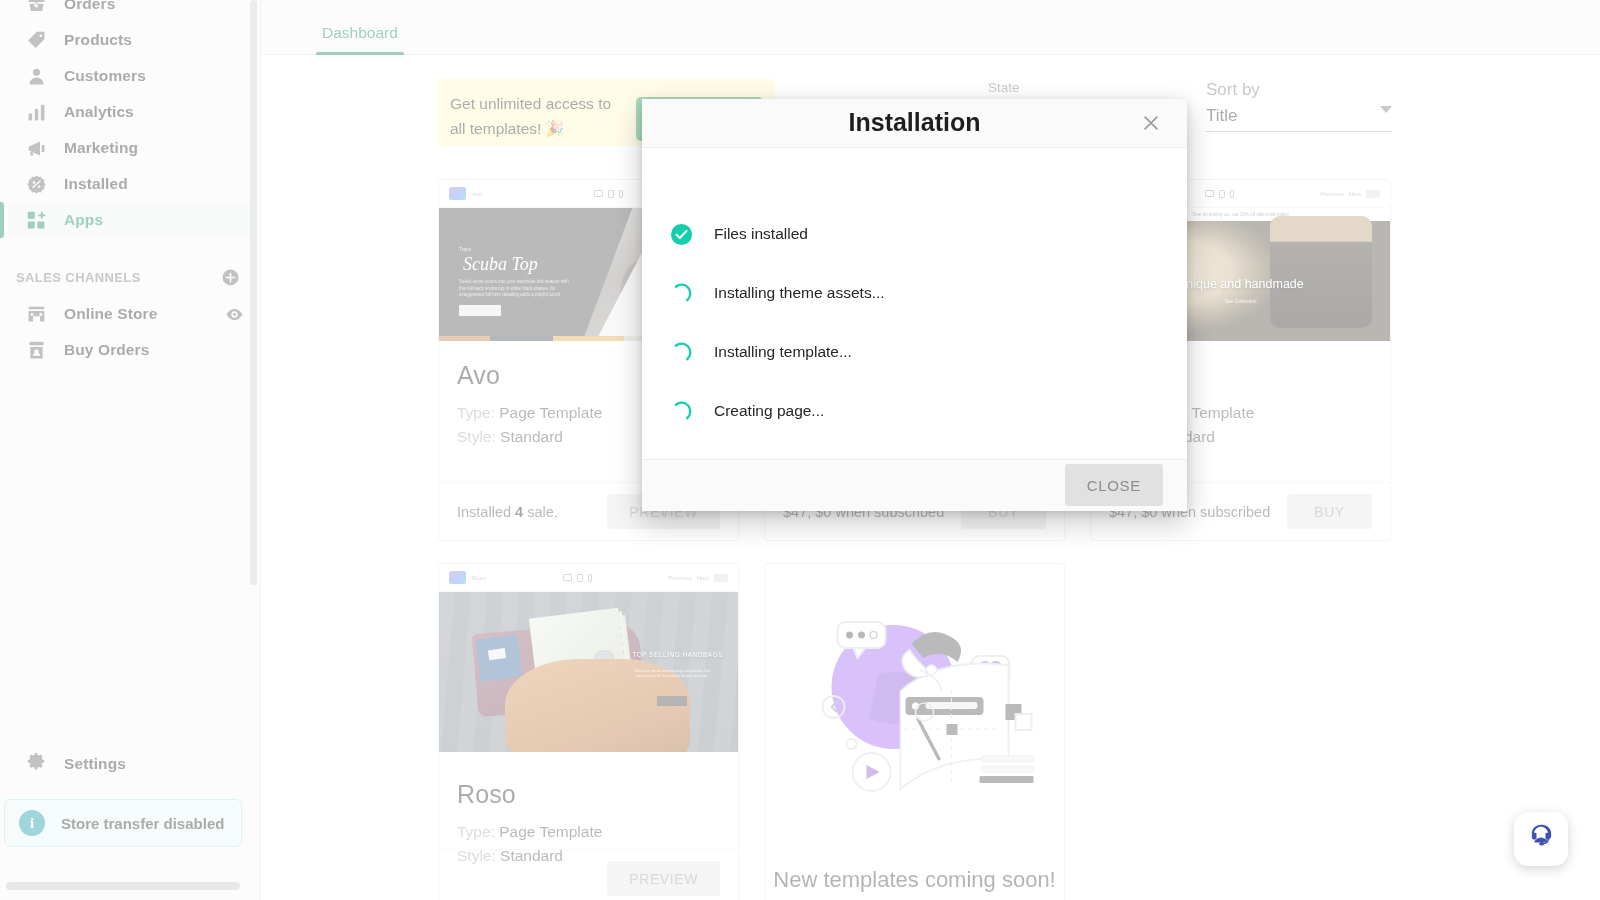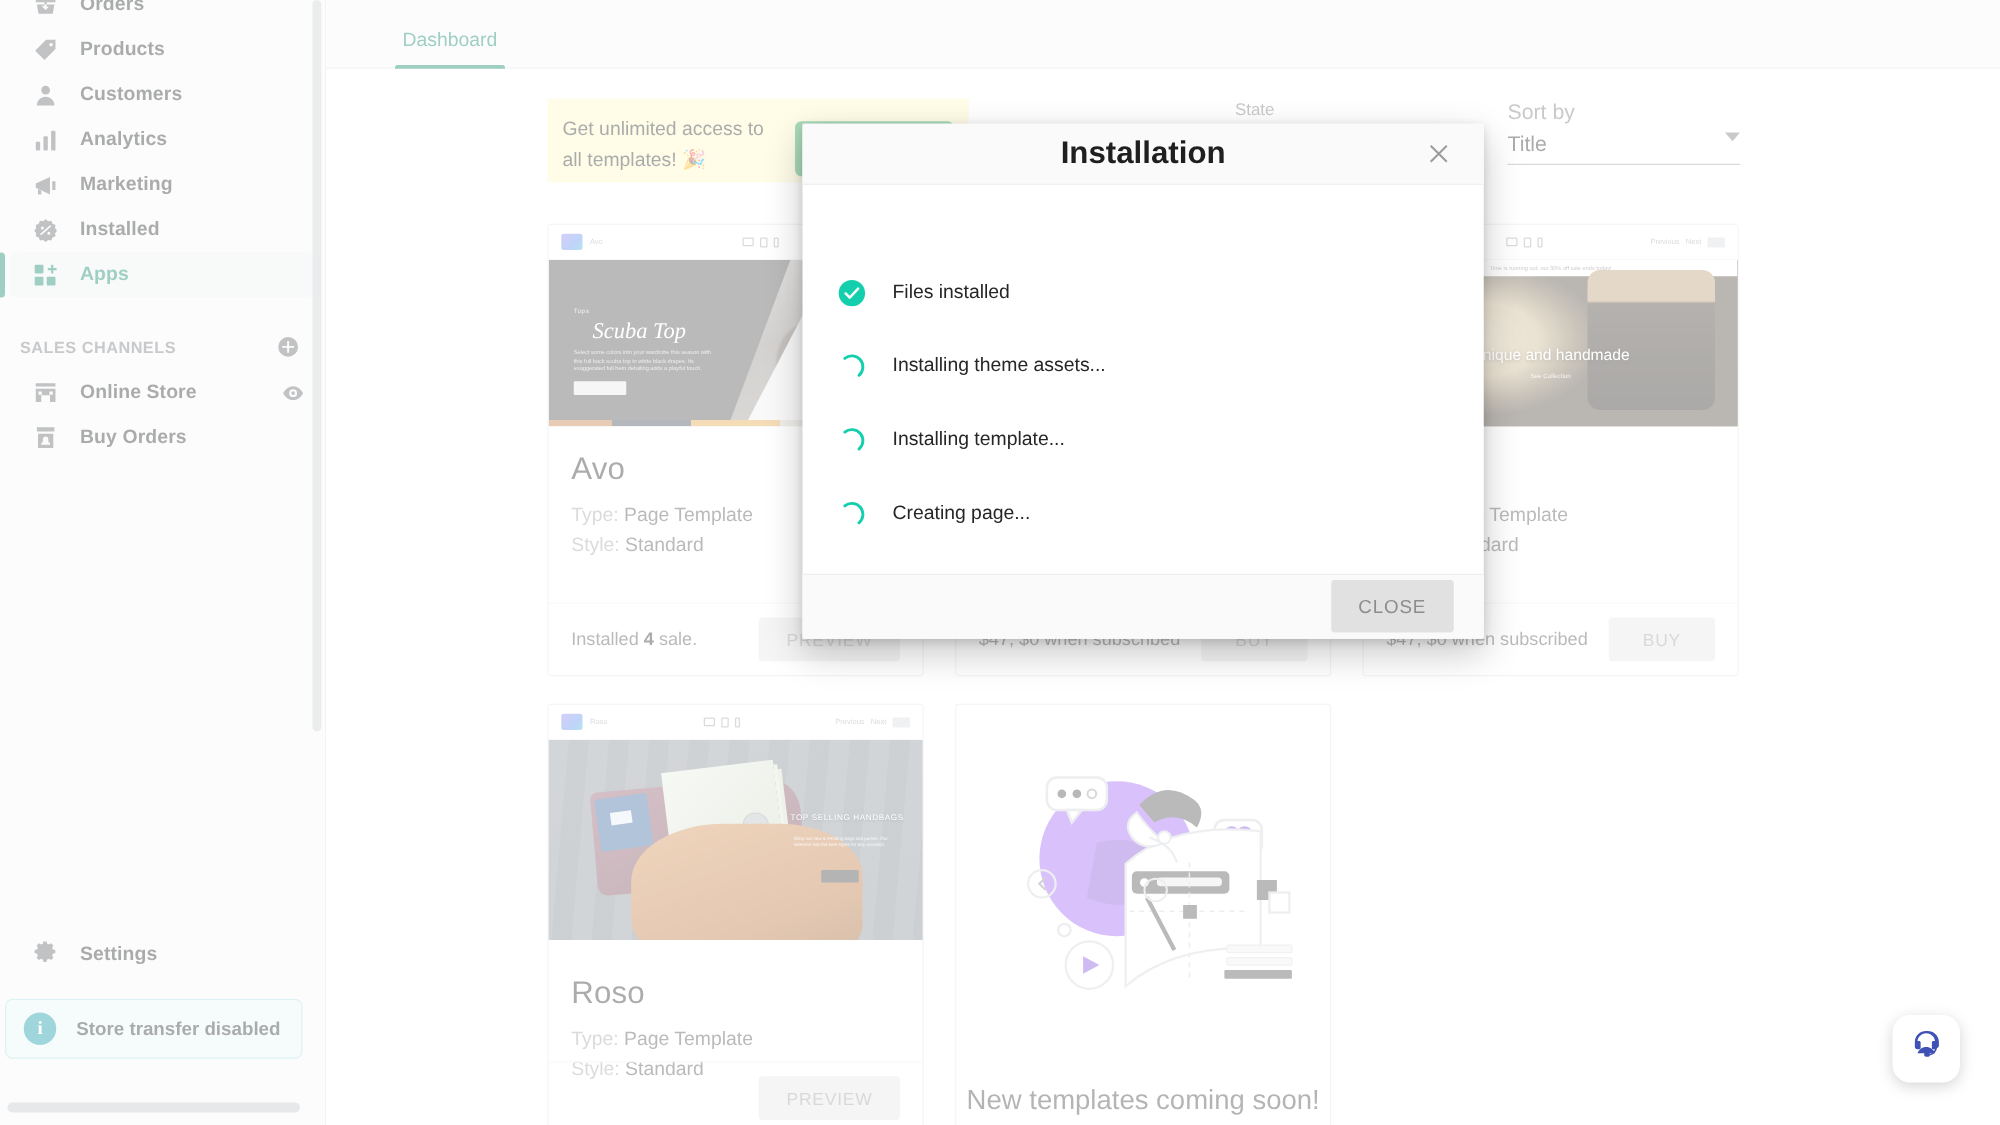--- a/index.html
+++ b/index.html
@@ -209,21 +209,21 @@
     position: absolute; right: 0; top: 0; bottom: 0; width: 58%;
     background: #efefef;
     clip-path: polygon(58% 0, 100% 0, 100% 100%, 18% 100%);
   }
   .th-avo .cap {
     position: absolute; left: 20px; top: 38px; color: #fff;
   }
   .th-avo .k { font-size: 5px; letter-spacing: .5px; opacity: .85; }
   .th-avo .h {
     font-family: "Liberation Serif", serif; font-style: italic;
-    font-size: 18px; margin: 2px 15px 4px;
+    font-size: 18px; margin: 2px 4px 4px;
   }
   .th-avo .p { font-size: 4.5px; line-height: 6.5px; width: 110px; opacity: .75; }
   .th-avo .b {
     margin-top: 6px; width: 42px; height: 11px; background: #e6e6e6;
     border-radius: 1px;
   }
   .th-avo .strip {
     position: absolute; left: 0; right: 0; bottom: 0; height: 5px;
     background: linear-gradient(90deg,#c1763a 0%,#c1763a 17%,#3b4250 17%,#3b4250 38%,#e0a23f 38%,#e0a23f 62%,#d8d1c4 62%,#d8d1c4 72%,#e0a23f 72%,#e0a23f 100%);
   }

